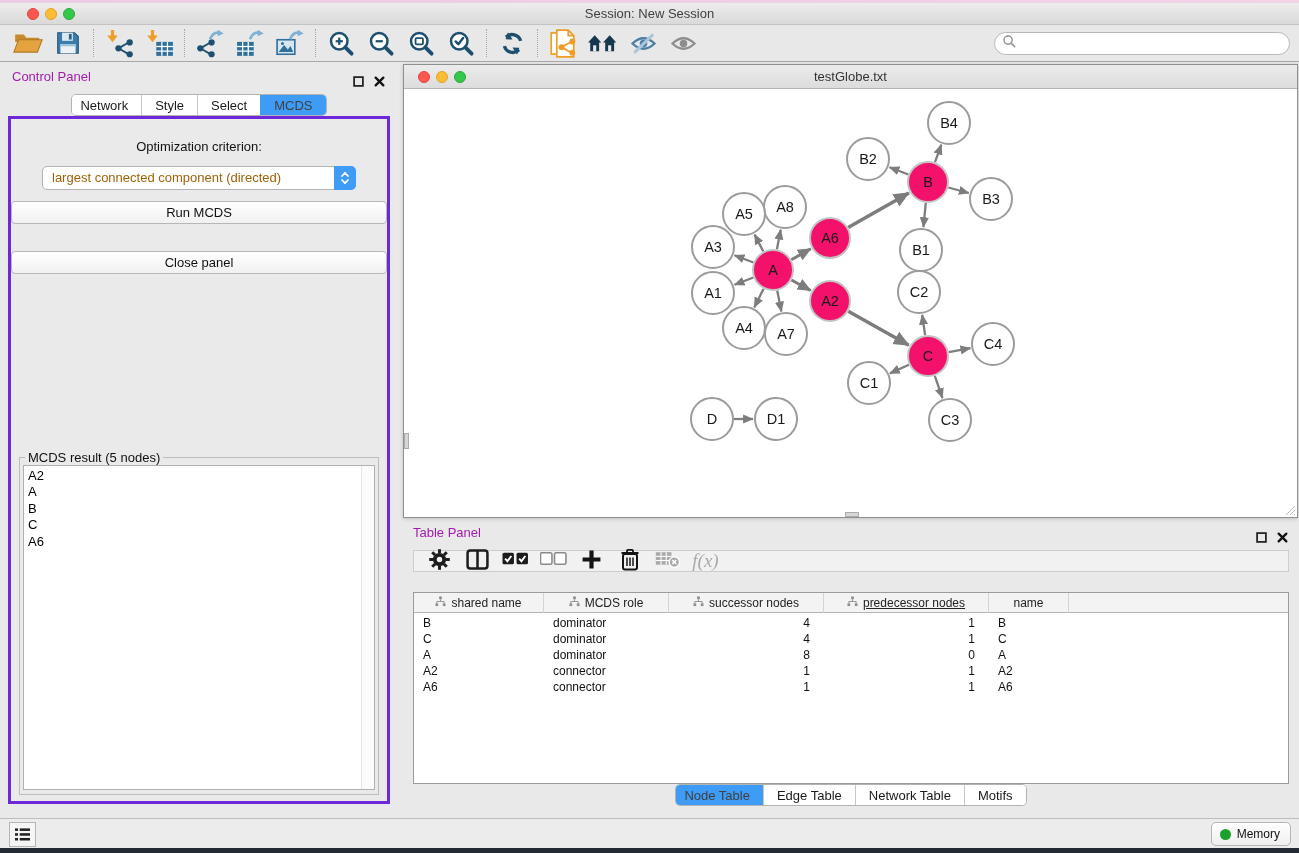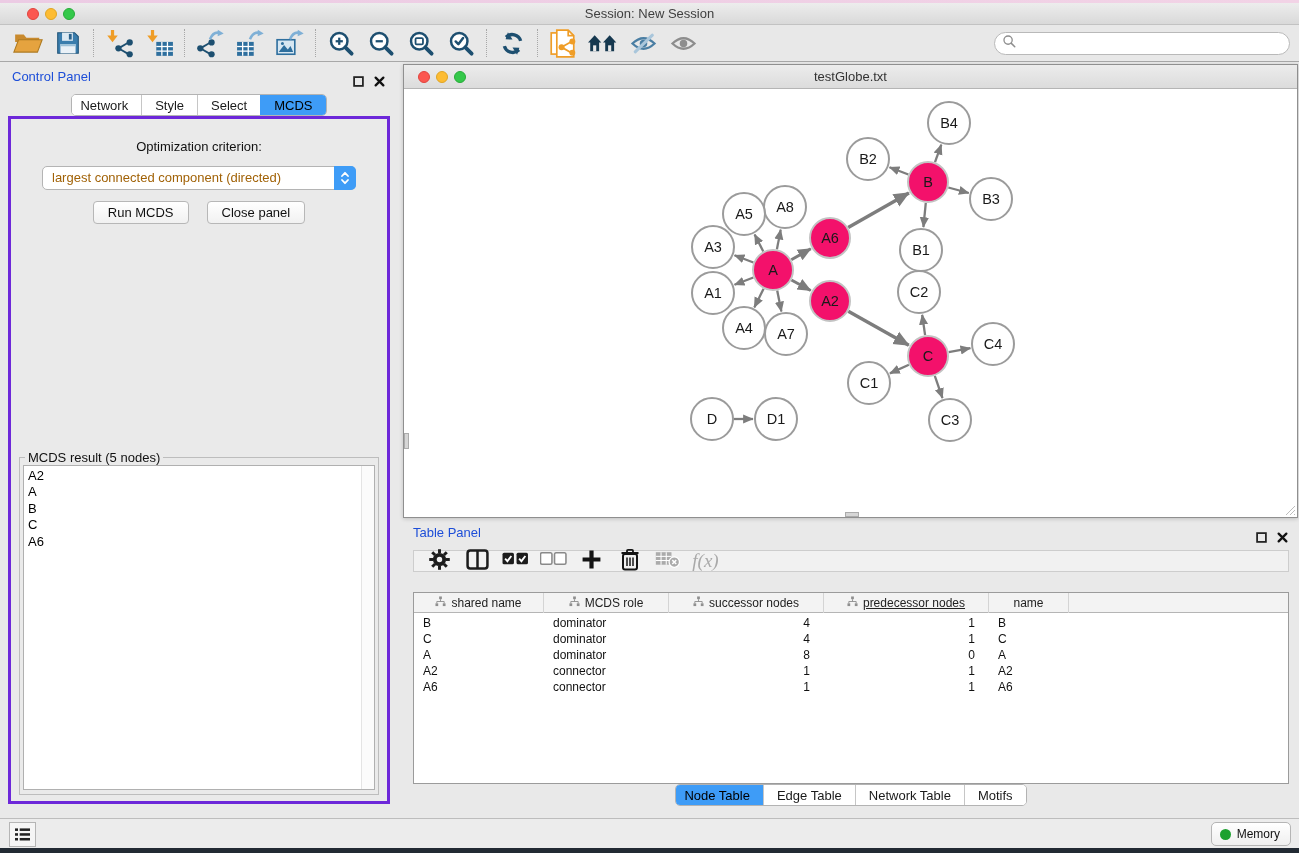--- a/index.html
+++ b/index.html
@@ -25,35 +25,35 @@
     border-bottom:1px solid #a8a8a8; display:flex; align-items:center; padding-left:8px; }
   .tb-btn { width:40px; height:32px; display:flex; align-items:center; justify-content:center; cursor:default; }
   .tb-btn svg { display:block; }
   .tb-sep { width:1px; height:28px; border-left:1px dotted #a7a7a7; margin:0 5px; }
   #search-box { position:absolute; right:9px; top:7px; width:296px; height:23px; background:#fff;
     border:1px solid #b9b9b9; border-radius:12px; display:flex; align-items:center; padding-left:7px; }
   #search-box input { border:none; outline:none; flex:1; height:18px; font-size:12px; background:transparent; margin-left:4px; }
 
   
   #control-panel { position:absolute; left:2px; top:64px; width:394px; height:748px; }
-  .panel-header { position:relative; height:26px; line-height:26px; padding-left:10px; font-size:13px; color:#1d4ed8; }
+  .panel-header { position:relative; height:26px; line-height:26px; padding-left:10px; font-size:13px; color:#a21caf; }
   .ph-icons { position:absolute; right:10px; top:6px; display:flex; gap:9px; }
   .ph-icons span { display:block; width:12px; height:12px; }
   #cp-tabs { position:absolute; top:30px; left:0; right:0; display:flex; justify-content:center; }
   .seg { display:flex; border:1px solid #b3b3b3; border-radius:5px; overflow:hidden; background:#fff; height:22px; }
   .seg-item { padding:0 13px; font-size:13px; line-height:21px; color:#1a1a1a; background:#fff; border-left:1px solid #c6c6c6; cursor:default; }
   .seg-item:first-child { border-left:none;padding-left:8px; }
-  .seg-item.selected { background:#3e9cf7; color:#000000; border-left-color:#3e9cf7; }
+  .seg-item.selected { background:#3e9cf7; color:#404040; border-left-color:#3e9cf7; }
   #cp-body { position:absolute; top:52px; left:6px; right:6px; bottom:8px; border:3px solid #6d28d9; background:#eaeaea; }
   #opt-label { margin-top:20px; text-align:center; font-size:13px; color:#111; }
   #criterion-select { position:relative; margin:12px auto 0; width:314px; height:24px; background:#fff;
     border:1px solid #b4b4b4; border-radius:5px; font-size:13px; line-height:22px; padding-left:9px; color:#a16207; }
   #criterion-stepper { position:absolute; right:-1px; top:-1px; width:22px; height:24px; background:#3e9cf7;
     border-radius:0 5px 5px 0; display:flex; align-items:center; justify-content:center; }
-  #cp-buttons { display:flex; justify-content:center; gap:18px; margin-top:11px; }
+  #cp-buttons { display:flex; justify-content:center; gap:27px; margin-top:11px;flex-direction:column; }
   .push-btn { height:23px; padding:0 14px; font-size:13px; line-height:21px; color:#111;
     background:linear-gradient(#ffffff,#f1f1f1); border:1px solid #b7b7b7; border-radius:4px; cursor:default; }
   #mcds-group { position:absolute; left:8px; right:8px; top:338px; bottom:6px; border:1px solid #bdbdbd; }
   #mcds-legend { position:absolute; top:-8px; left:5px; background:#eaeaea; padding:0 3px; font-size:13px; color:#111; }
   #mcds-list { position:absolute; left:3px; right:3px; top:7px; bottom:4px; background:#fff; border:1px solid #b0b0b0; overflow:hidden; }
   #mcds-scroll { position:absolute; right:0; top:0; bottom:0; width:13px; background:#fbfbfb; border-left:1px solid #e4e4e4; }
   .list-item { font-size:13px; line-height:16.4px; padding-left:4px; color:#000; }
   #mcds-items { padding-top:2px; }
 
   

